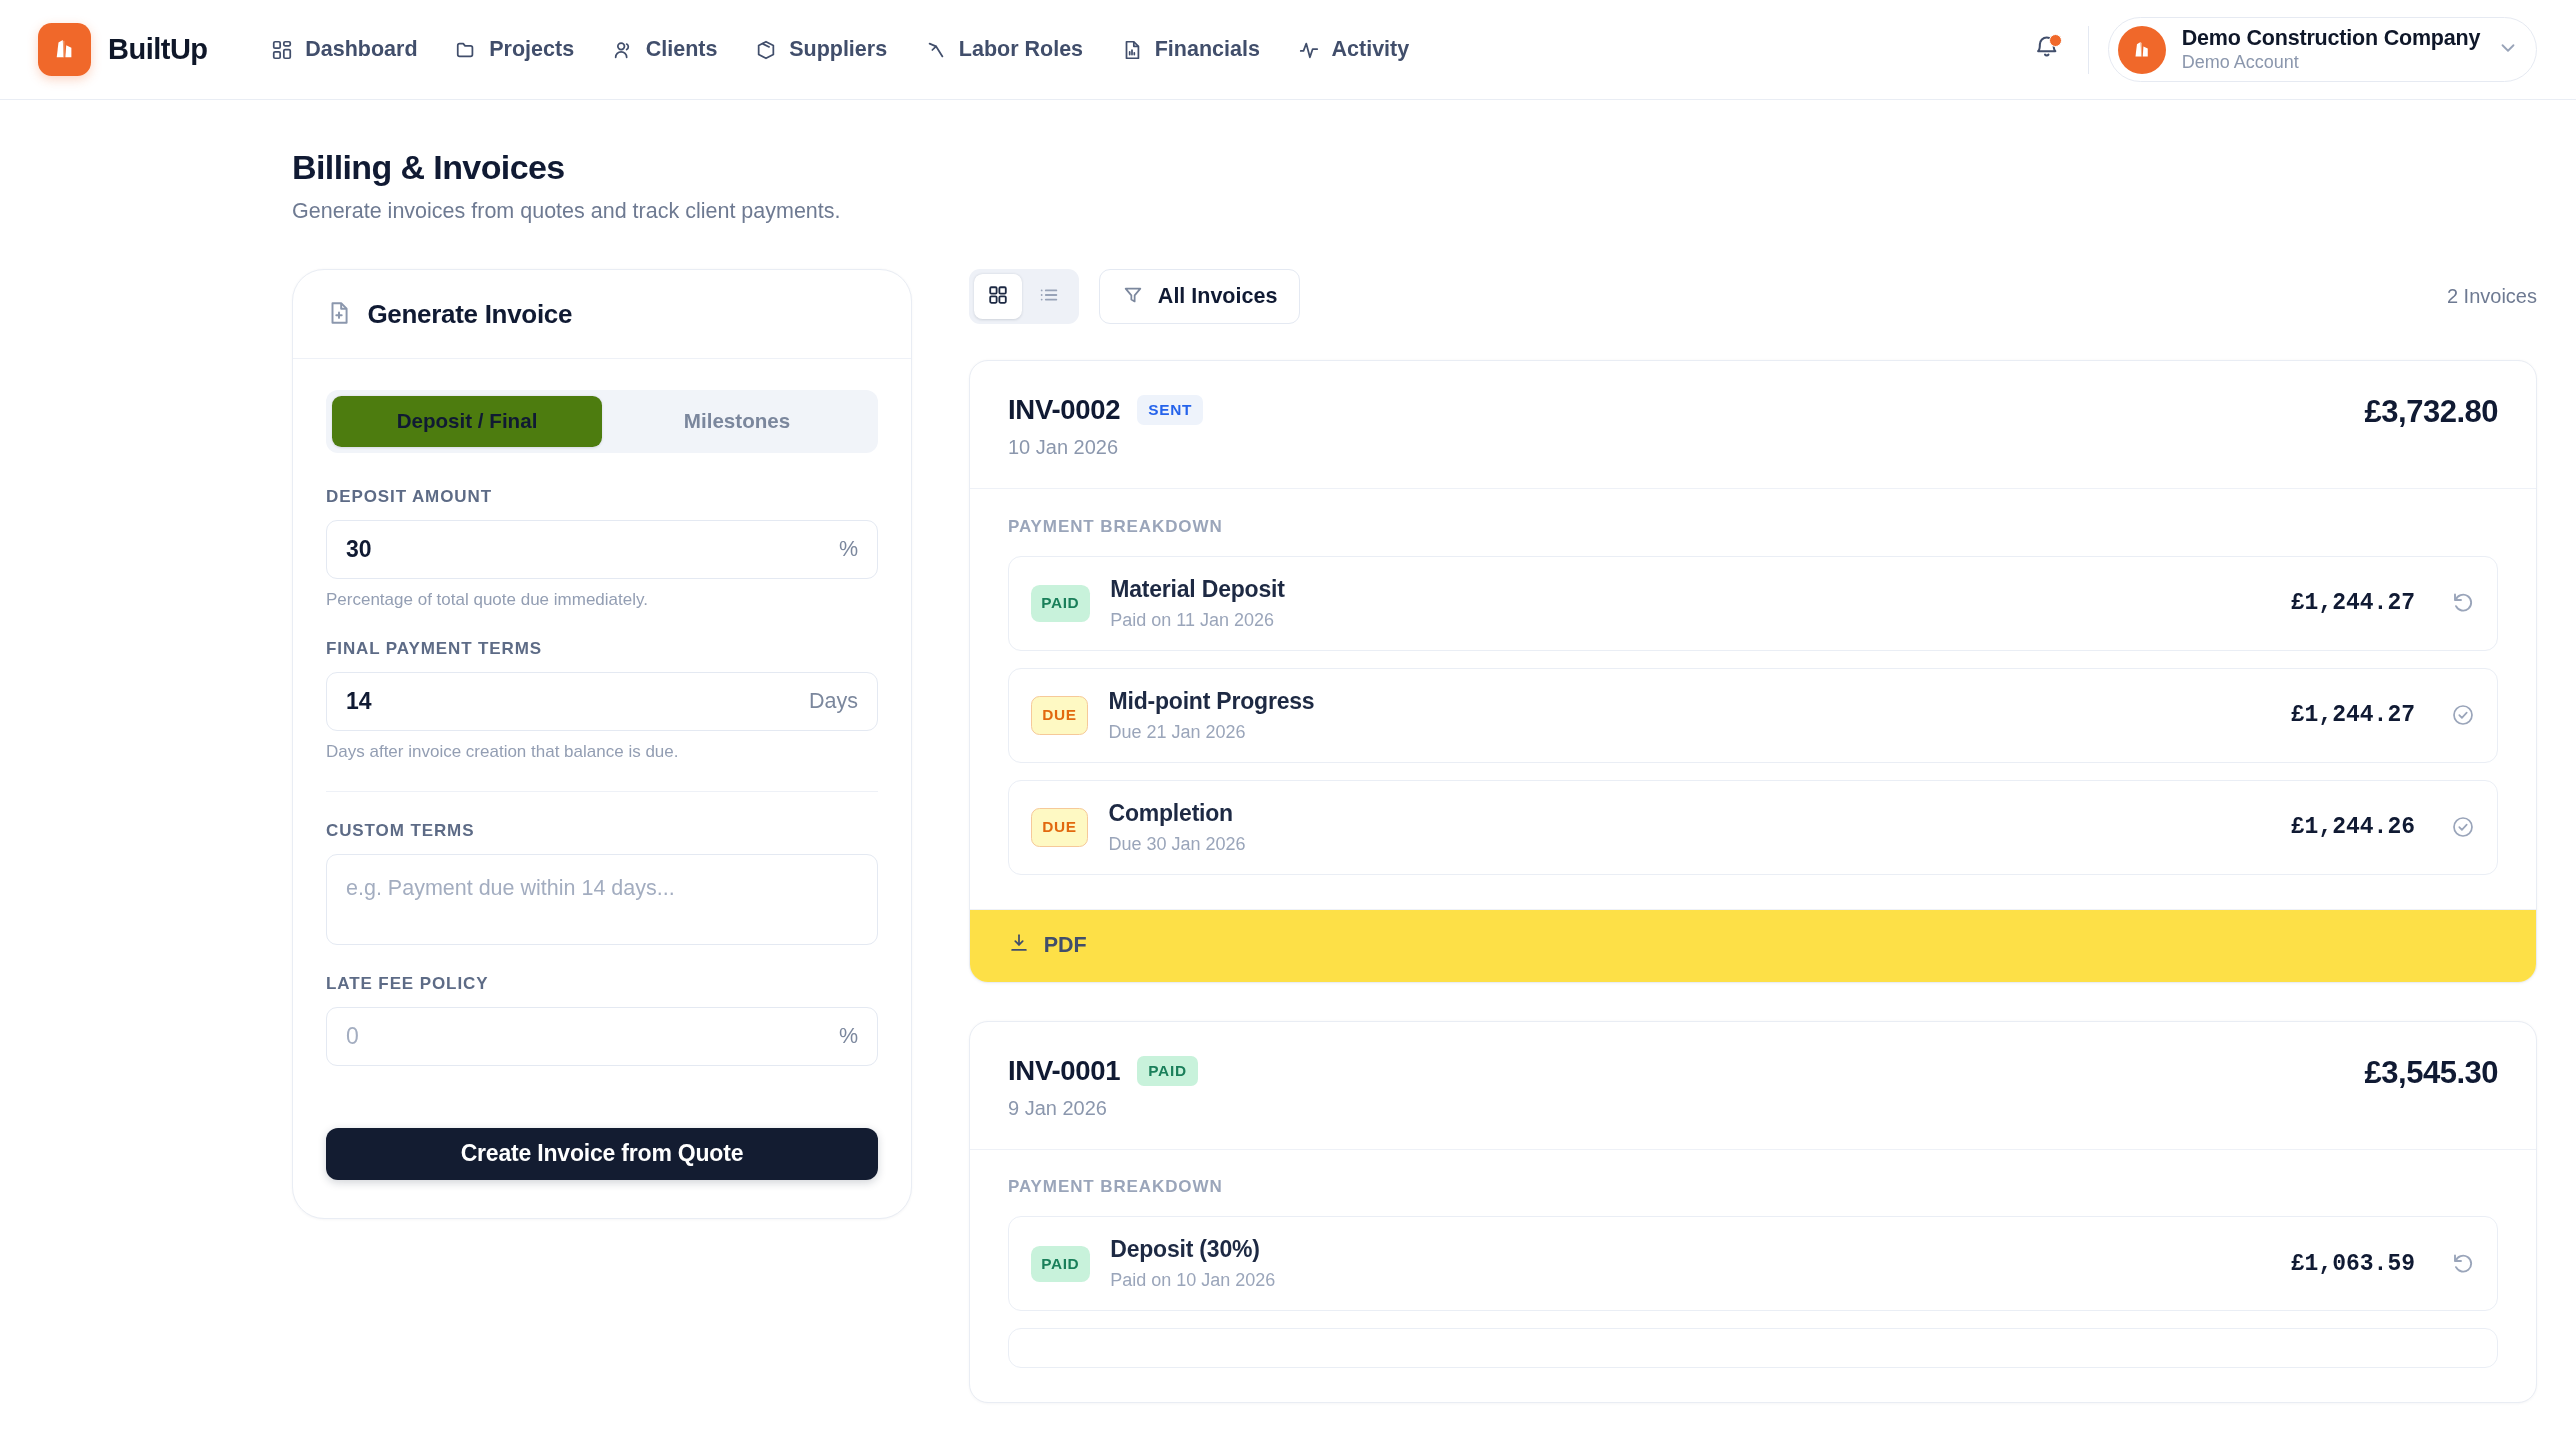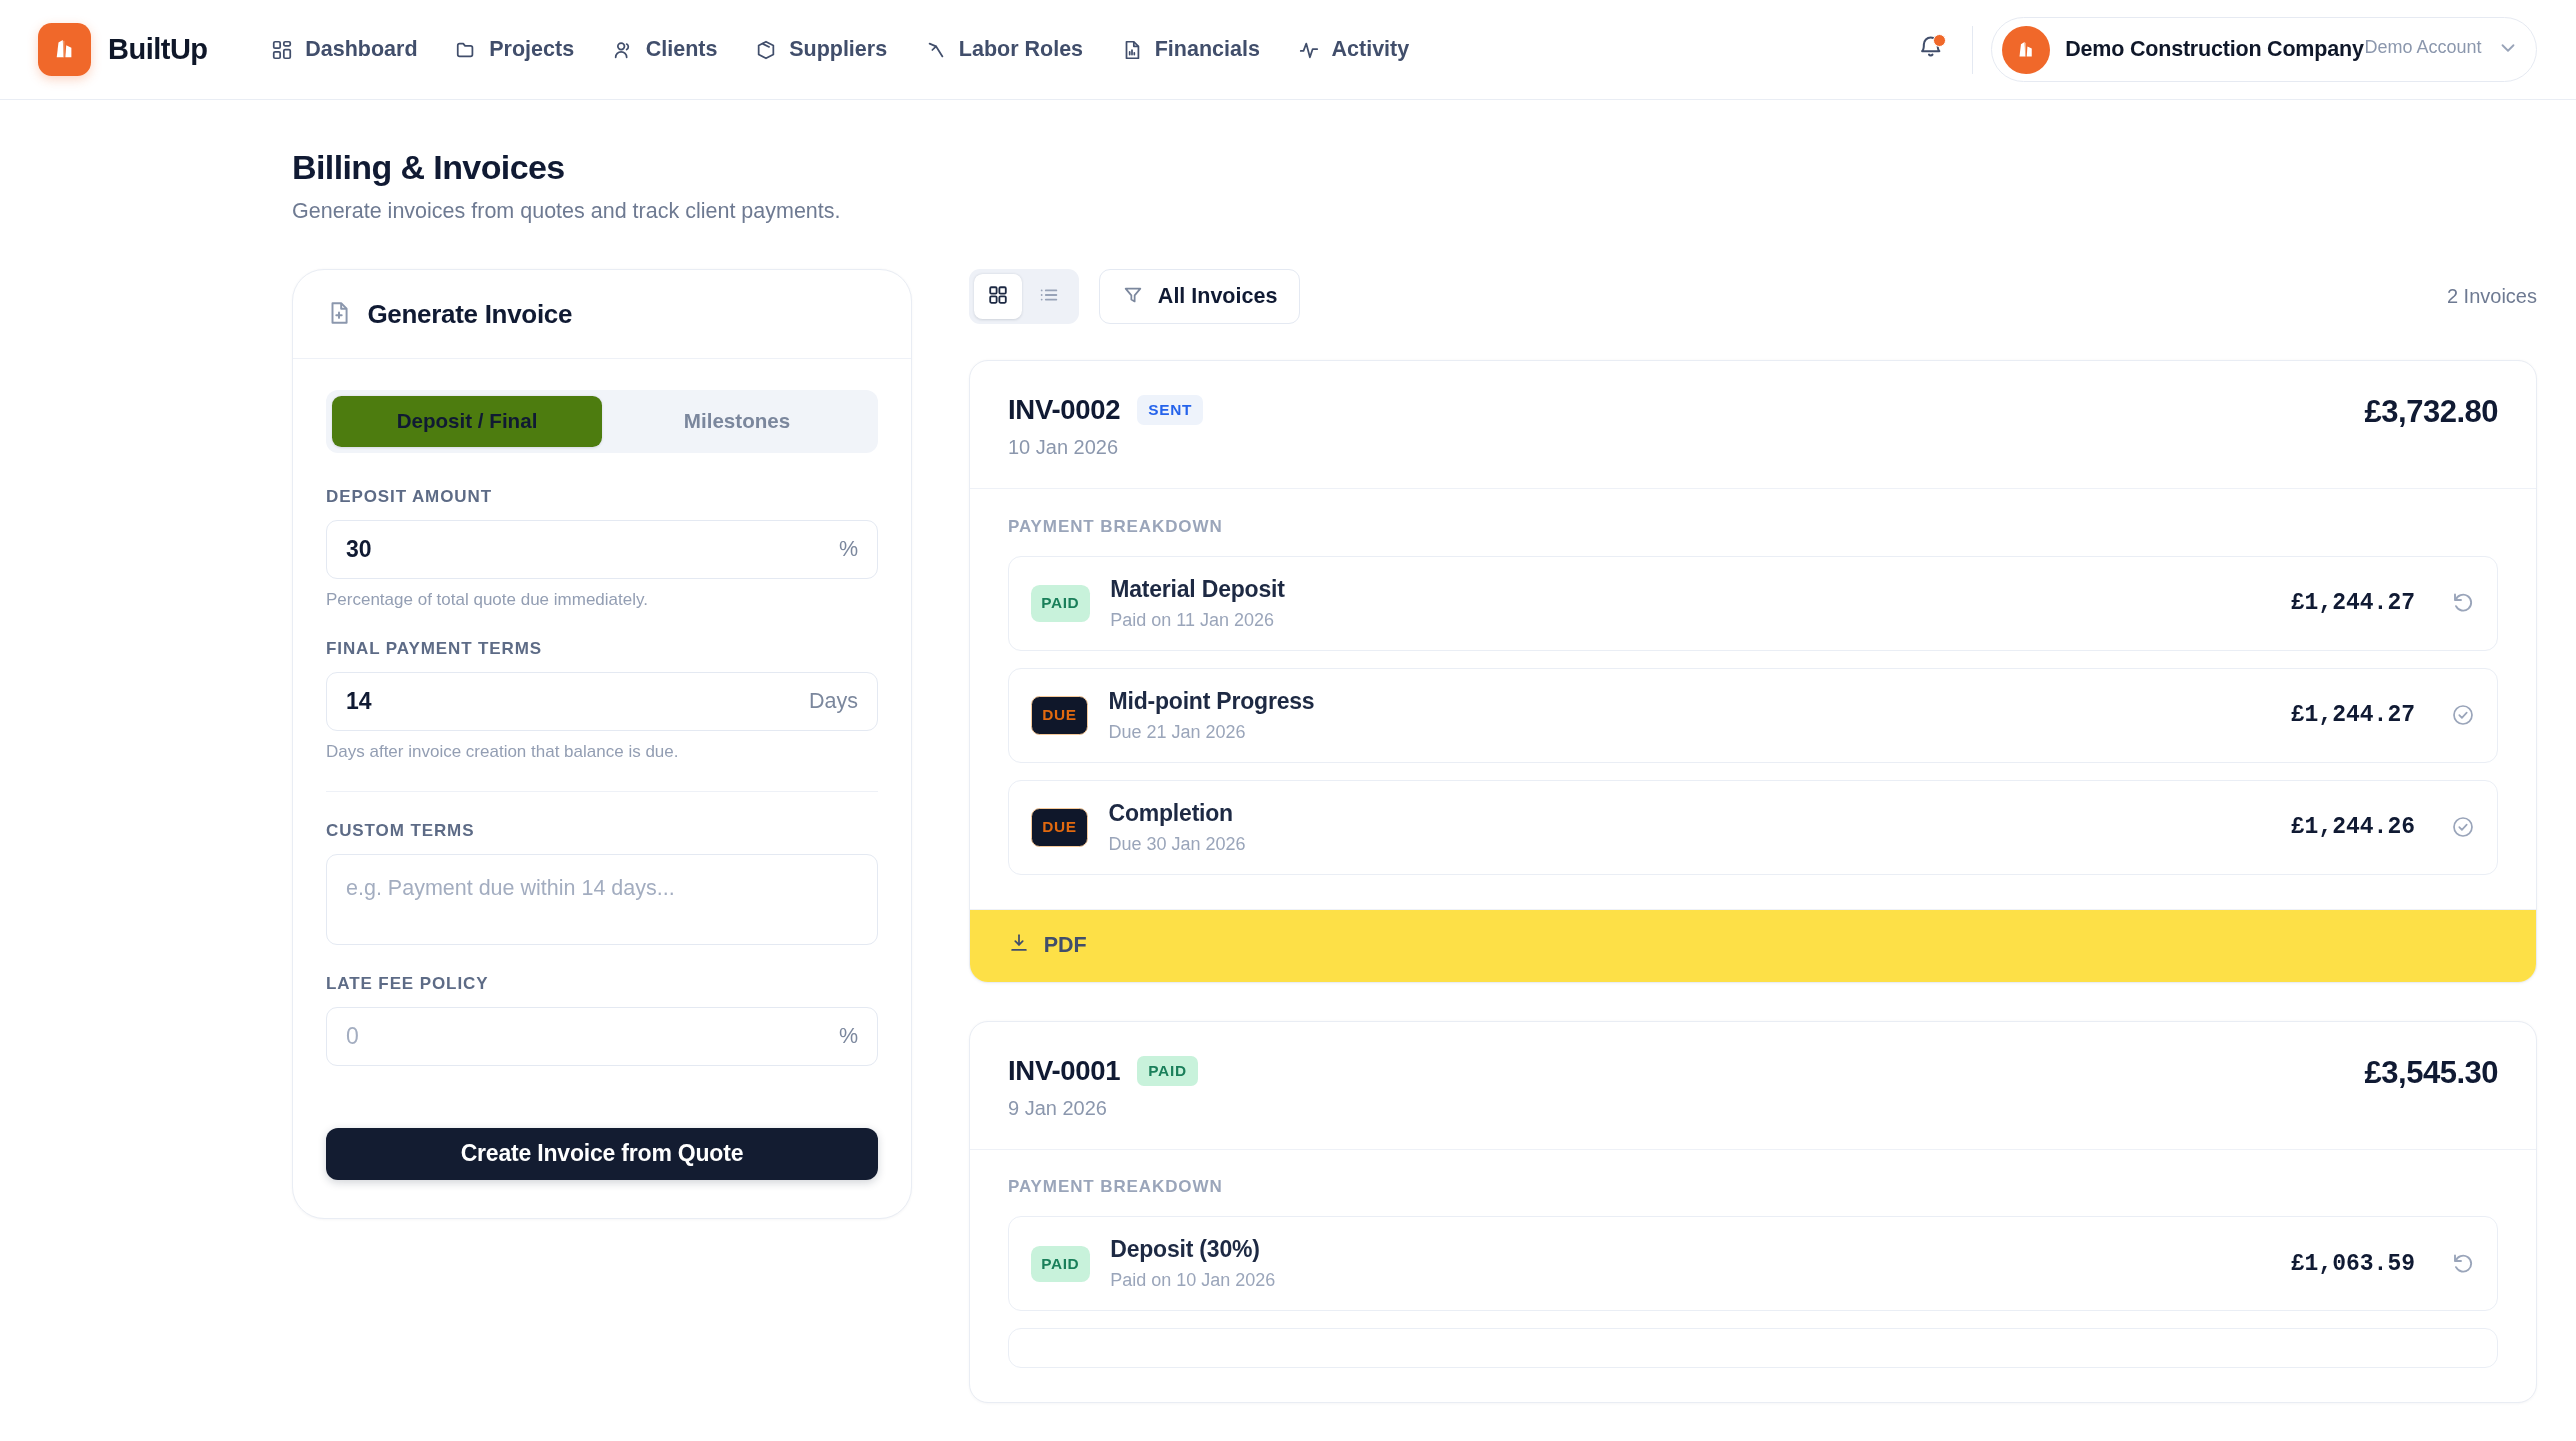--- a/index.html
+++ b/index.html
@@ -53,21 +53,21 @@
     display: flex; align-items: center; gap: 15.4px;
     border: 0.9px solid #e6eaf2; border-radius: 857px;
     padding: 7.7px 17px 7.7px 9.4px; cursor: pointer;
     min-width: 429px;
   }
   .account-avatar {
     width: 48px; height: 48px; border-radius: 50%;
     background: #f0682a; flex: 0 0 auto;
     display: flex; align-items: center; justify-content: center;
   }
-  .account-text { display: flex; flex-direction: row; gap: 0.9px; flex: 1; }
+  .account-text { display: flex; flex-direction: column; gap: 0.9px; flex: 1; }
   .account-name { font-size: 21.5px; font-weight: 700; color: #0f1729; letter-spacing: -0.2px; }
   .account-sub { font-size: 18px; color: #8b97ad; }
 
   
   .page { padding: 48px 39px 0 38px; }
   .page-head { margin-left: 254px; }
   .page-title { font-size: 34px; font-weight: 700; letter-spacing: -0.6px; color: #101a33; }
   .page-sub { font-size: 21.5px; color: #6e7a92; margin-top: 12px; }
 
   .columns {
@@ -188,21 +188,21 @@
   .pay-row {
     display: flex; align-items: center; gap: 20.6px;
     border: 0.9px solid #eaeef5; border-radius: 13px;
     padding: 19px 22px; margin-bottom: 17px; background: #fff;
   }
   .pay-badge {
     font-size: 15.4px; font-weight: 700; letter-spacing: 0.6px;
     padding: 9.4px 10.3px; border-radius: 8.6px; flex: 0 0 auto;
   }
   .pay-badge.paid { color: #1a7f5a; background: #c8f2db; }
-  .pay-badge.due { color: #e2690f; background: #0f172a; border: 0.9px solid #f6c999; }
+  .pay-badge.due { color: #e2690f; background: #fef9c3; border: 0.9px solid #f6c999; }
   .pay-texts { flex: 1; min-width: 0; }
   .pay-name { font-size: 23px; font-weight: 600; color: #1d2943; letter-spacing: -0.2px; }
   .pay-sub { font-size: 18px; color: #9aa5ba; margin-top: 6.9px; }
   .pay-amount {
     font-size: 23px; font-weight: 700; color: #101a33;
     font-family: "Liberation Mono", monospace; white-space: nowrap;
   }
   .pay-action { margin-left: 15.4px; cursor: pointer; display: flex; align-items: center; }
 
   .inv-foot {

